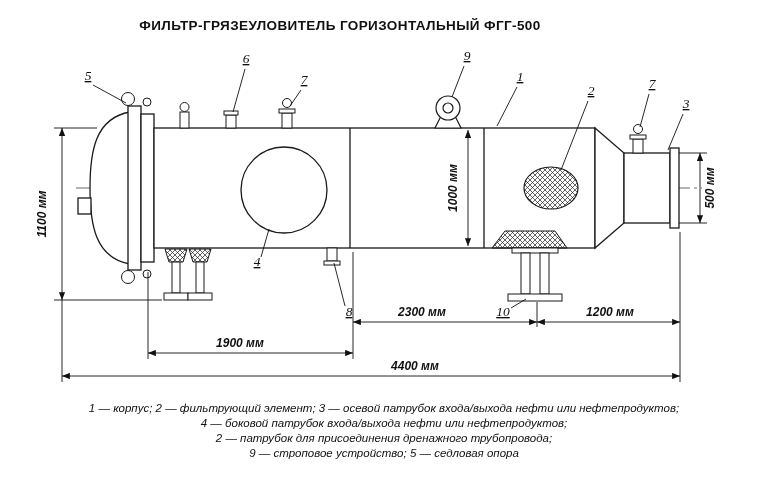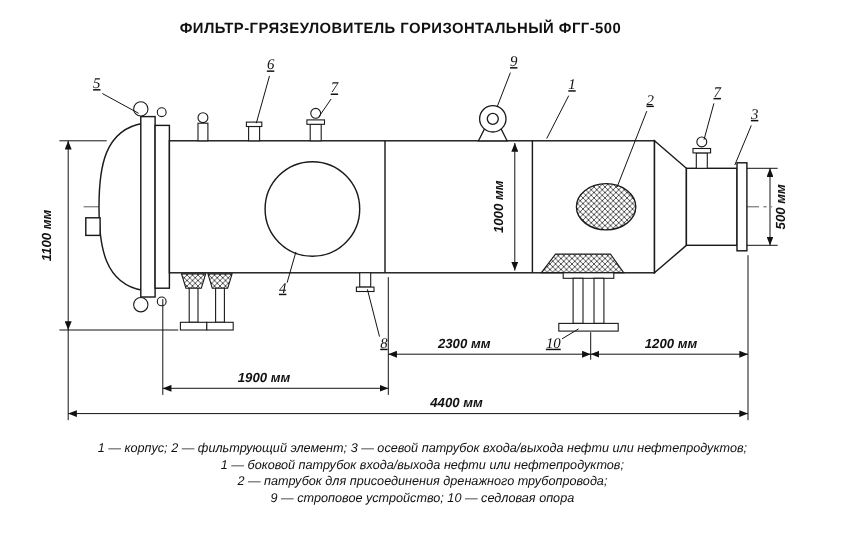--- a/index.html
+++ b/index.html
@@ -1,19 +1,19 @@
 <!DOCTYPE html>
 <html><head>
 <meta charset="utf-8">
 <style>
   html,body{margin:0;padding:0;background:#fff;}
   .page{position:relative;width:768px;height:496px;background:#fff;overflow:hidden;
         font-family:"Liberation Sans",sans-serif;color:#111;}
   .title{position:absolute;top:18px;left:0;width:680px;text-align:center;
-         font-size:13.5px;font-weight:bold;letter-spacing:.4px;padding-left:24px;}
+         font-size:13.5px;font-weight:bold;letter-spacing:.4px;}
   .drawing{position:absolute;top:0;left:0;}
   .legend{position:absolute;top:401px;left:0;width:768px;text-align:center;
           font-style:italic;font-size:11.5px;line-height:15px;}
   
   .dim{font-family:"Liberation Sans",sans-serif;font-size:12px;font-weight:bold;
        font-style:italic;fill:#111;}
   .callout{font-family:"Liberation Serif",serif;font-size:13.5px;font-style:italic;
            fill:#111;text-decoration:underline;}
   .ln{stroke:#1a1a1a;fill:none;}
   .fillw{fill:#fff;stroke:#1a1a1a;}
@@ -173,18 +173,18 @@
     <text class="callout" x="591" y="95" text-anchor="middle">2</text>
     <text class="callout" x="652" y="88" text-anchor="middle">7</text>
     <text class="callout" x="686" y="108" text-anchor="middle">3</text>
     <text class="callout" x="257" y="266" text-anchor="middle">4</text>
     <text class="callout" x="349" y="316" text-anchor="middle">8</text>
     <text class="callout" x="503" y="316" text-anchor="middle">10</text>
   </svg>
 
   <div class="legend">
     <div>1 — корпус; 2 — фильтрующий элемент; 3 — осевой патрубок входа/выхода нефти или нефтепродуктов;</div>
-    <div>1 — боковой патрубок входа/выхода нефти или нефтепродуктов;</div>
+    <div>4 — боковой патрубок входа/выхода нефти или нефтепродуктов;</div>
     <div>2 — патрубок для присоединения дренажного трубопровода;</div>
-    <div>9 — строповое устройство; 10 — седловая опора</div>
+    <div>9 — строповое устройство; 5 — седловая опора</div>
   </div>
 
 </div>
 
 </body></html>

